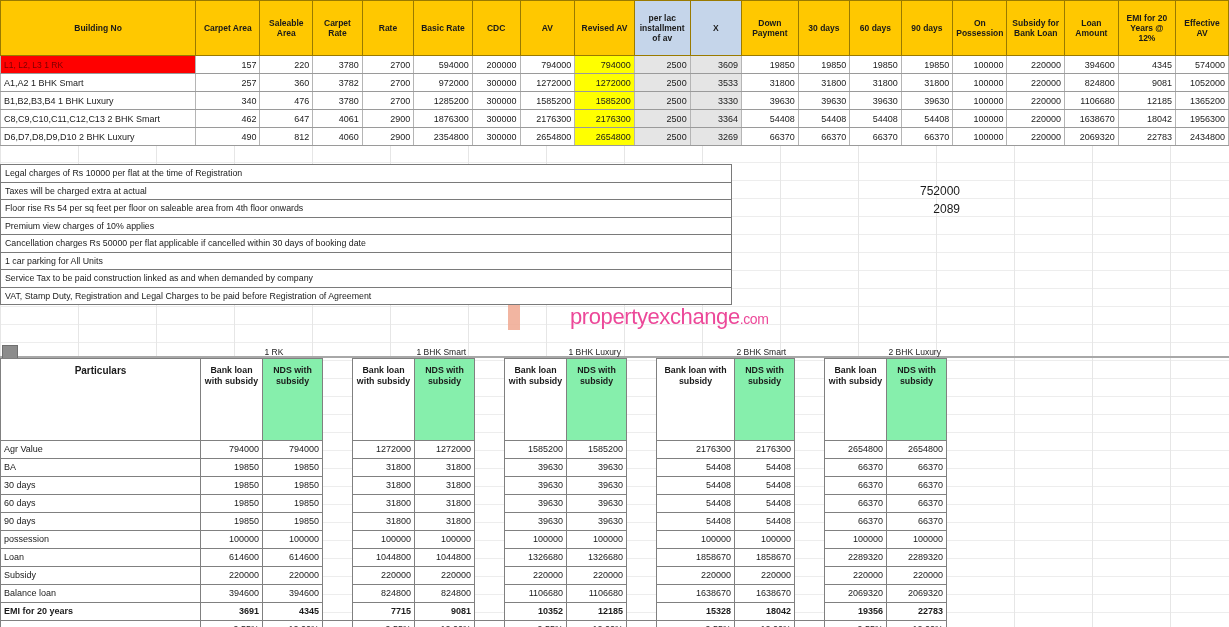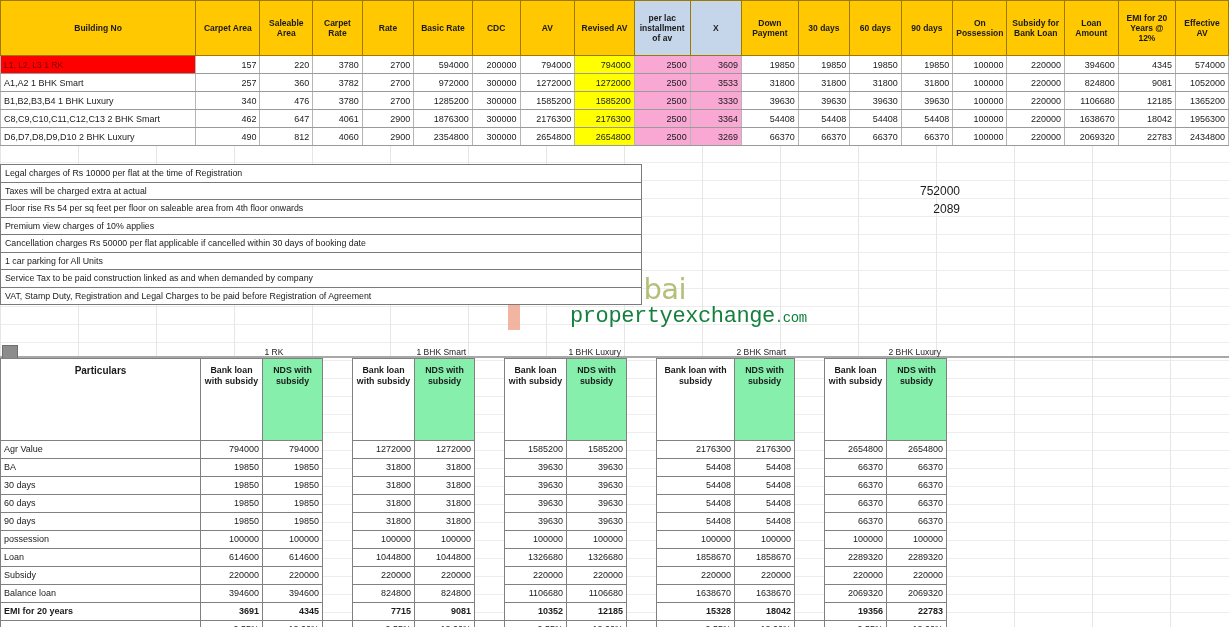--- a/index.html
+++ b/index.html
@@ -27,22 +27,22 @@
     position:absolute;left:500px;top:272px;z-index:1;
     width:260px;height:68px;
     pointer-events:none;
   }
   #watermark .wm-text{position:absolute;left:70px;top:2px;}
   #watermark .wm-l1{
     font-size:29px;color:#b6bf7a;letter-spacing:-.5px;line-height:30px;
     font-family:"DejaVu Sans", sans-serif;
   }
   #watermark .wm-l2{
-    font-size:22px;color:#15803d;letter-spacing:-.4px;line-height:26px;
-    font-family:Liberation Mono, monospace;
+    font-size:22px;color:#ec4899;letter-spacing:-.4px;line-height:26px;
+    font-family:Liberation Sans, sans-serif;
   }
   #watermark .wm-l2 .dotcom{font-size:14px;}
 
   
   table{border-collapse:collapse;table-layout:fixed;}
   td,th{
     padding:0 3px;
     font-size:9px;
     font-weight:normal;
     overflow:hidden;
@@ -63,25 +63,25 @@
     height:55px;
     vertical-align:middle;
     border:1px solid #9a7a00;
     font-size:8.5px;
   }
   #top-table thead th.bluehdr{background:#C5D5EA;margin-top:40px;}
   #top-table tbody td{text-align:right;}
   #top-table tbody td.name{text-align:left;}
   #top-table tbody td.redrow{background:#FF0000;color:#7a0000;font-size:8.5px;}
   #top-table tbody td.yellow{background:#FFFF00;}
-  #top-table tbody td.blue{background:#f9a8d4;}
+  #top-table tbody td.blue{background:#e5e5e5;}
   #top-table tbody tr td{border-top:1px solid #9a9a9a;border-bottom:1px solid #9a9a9a;border-left:1px solid #b5b5b5;border-right:1px solid #b5b5b5;}
 
   
-  #notes{position:absolute;left:0;top:164px;z-index:2;width:642px;}
+  #notes{position:absolute;left:0;top:164px;z-index:2;width:732px;}
   #notes td{
     border:1px solid #7a7a7a;
     height:17.5px;
     text-align:left;
     padding-left:4px;
     font-size:8.8px;
   }
 
   
   #sidenums{position:absolute;left:900px;top:182px;z-index:2;width:60px;}

